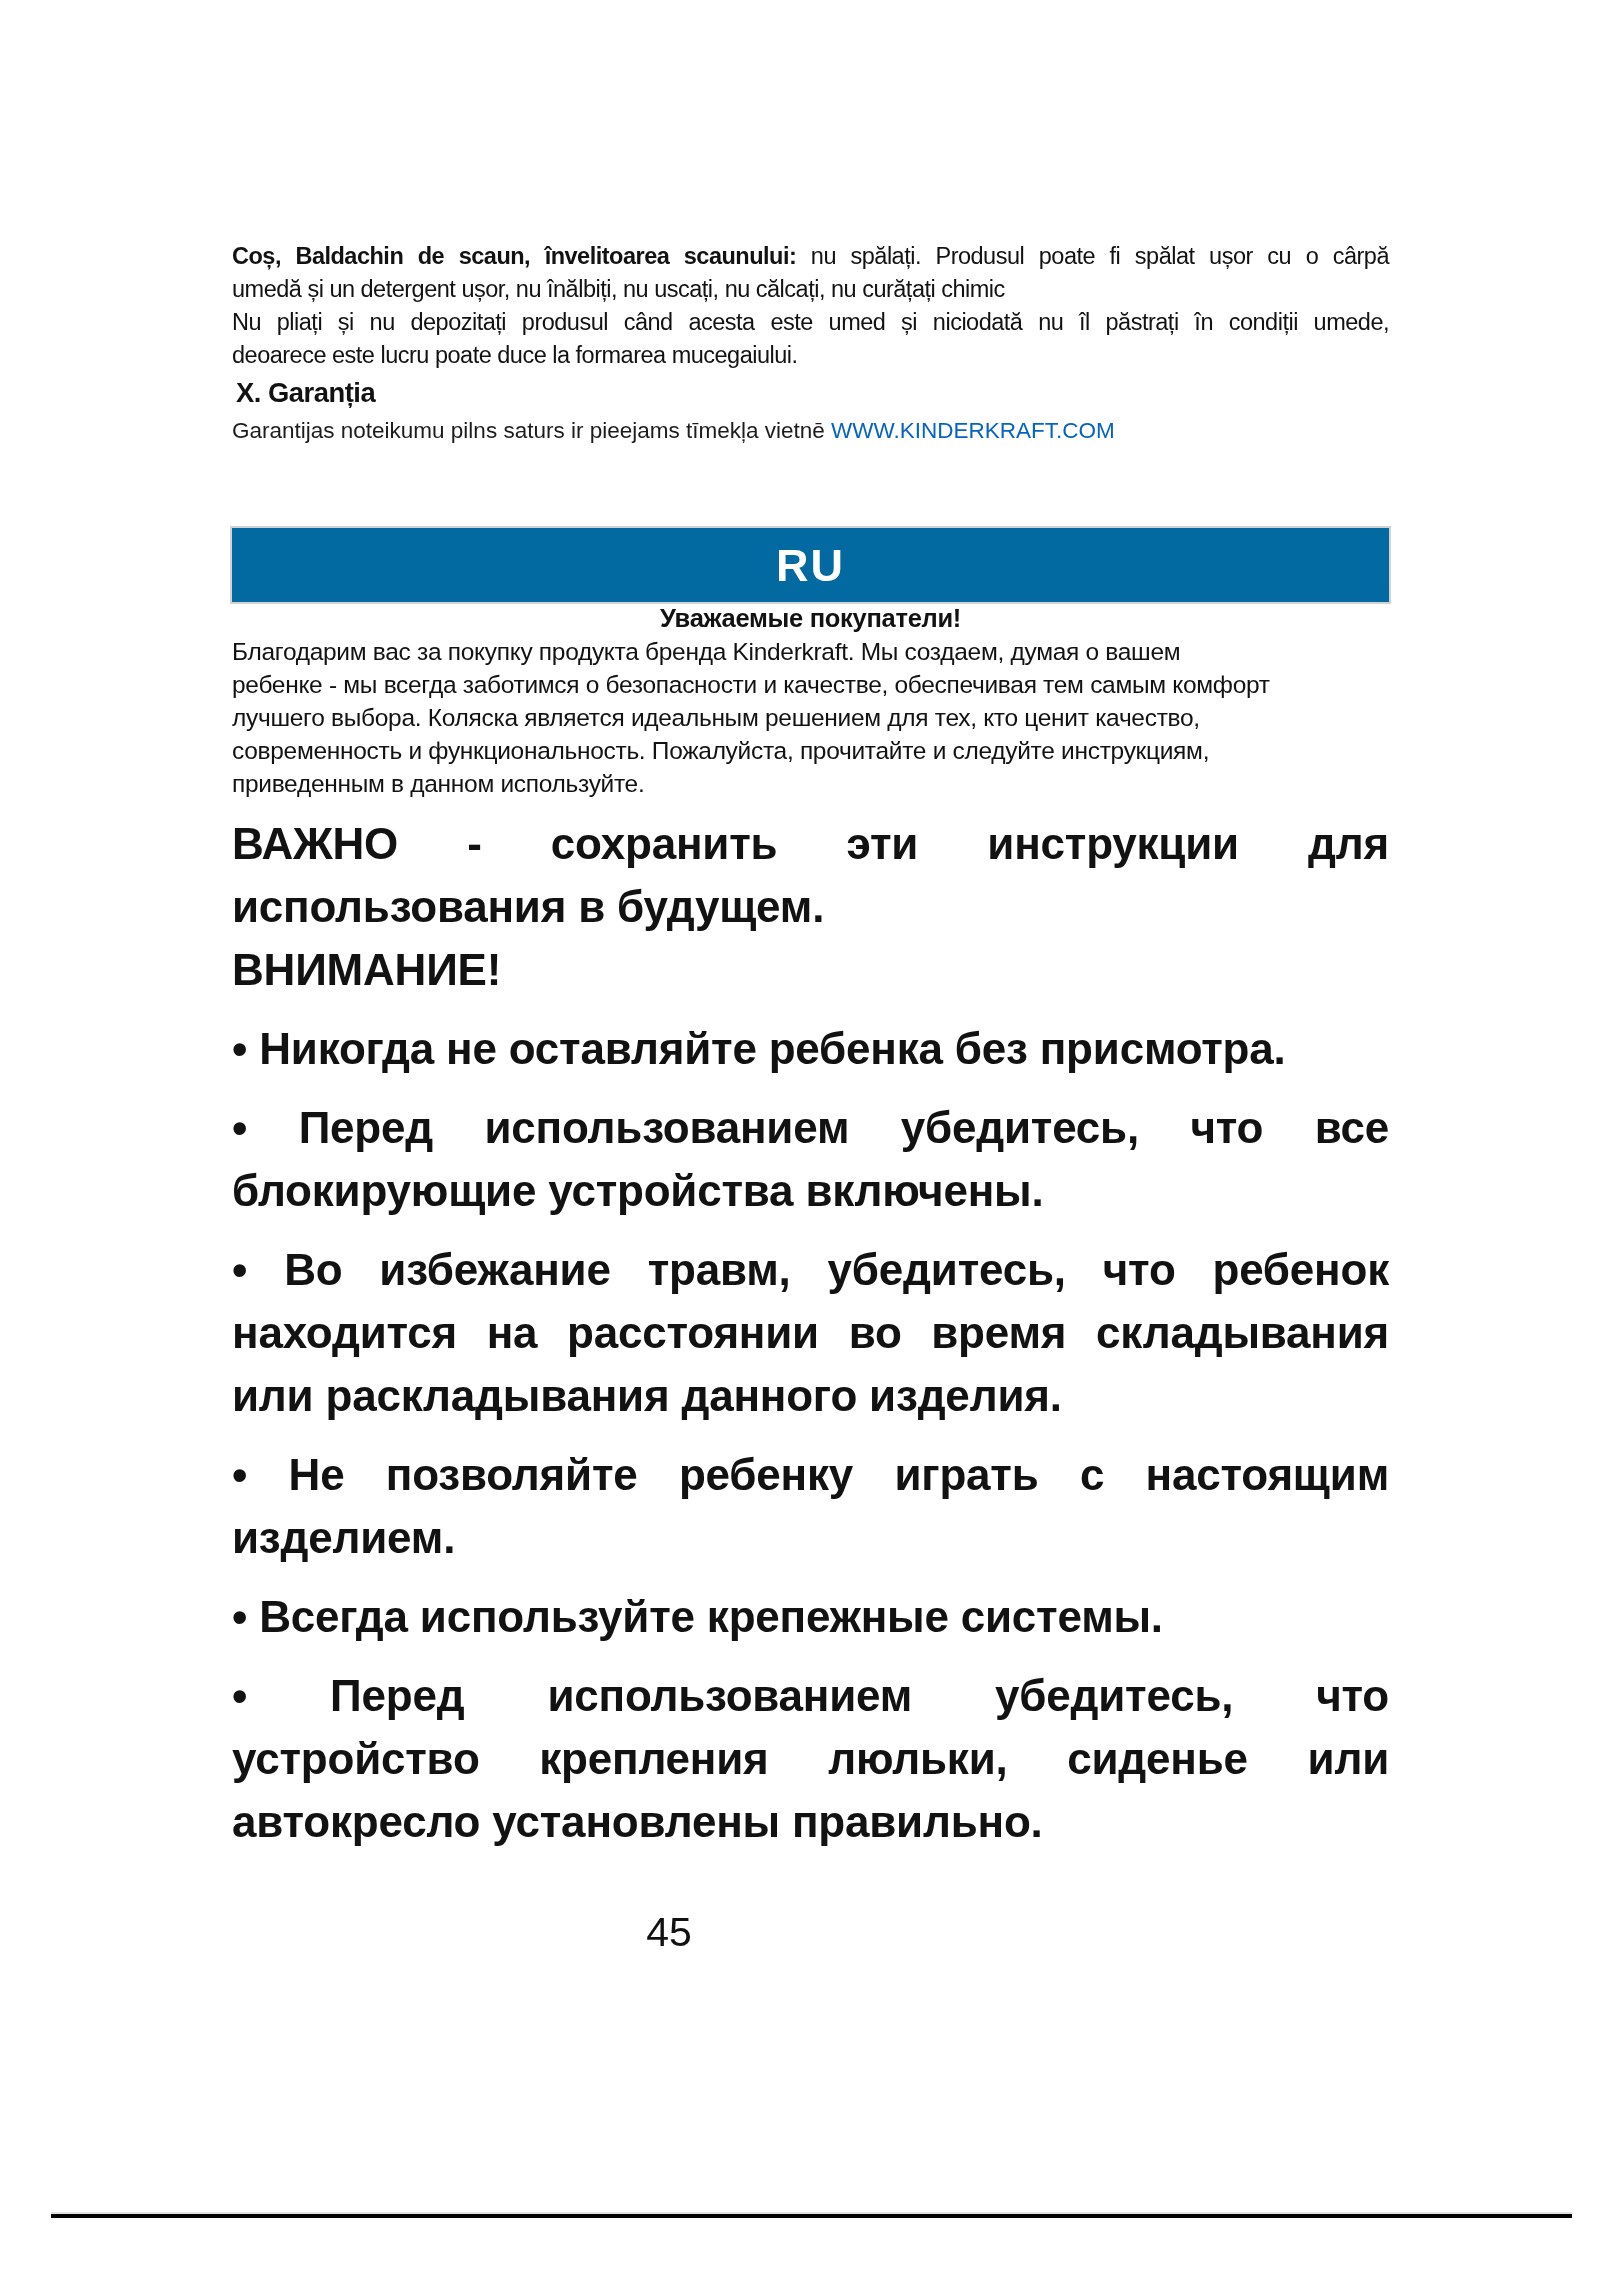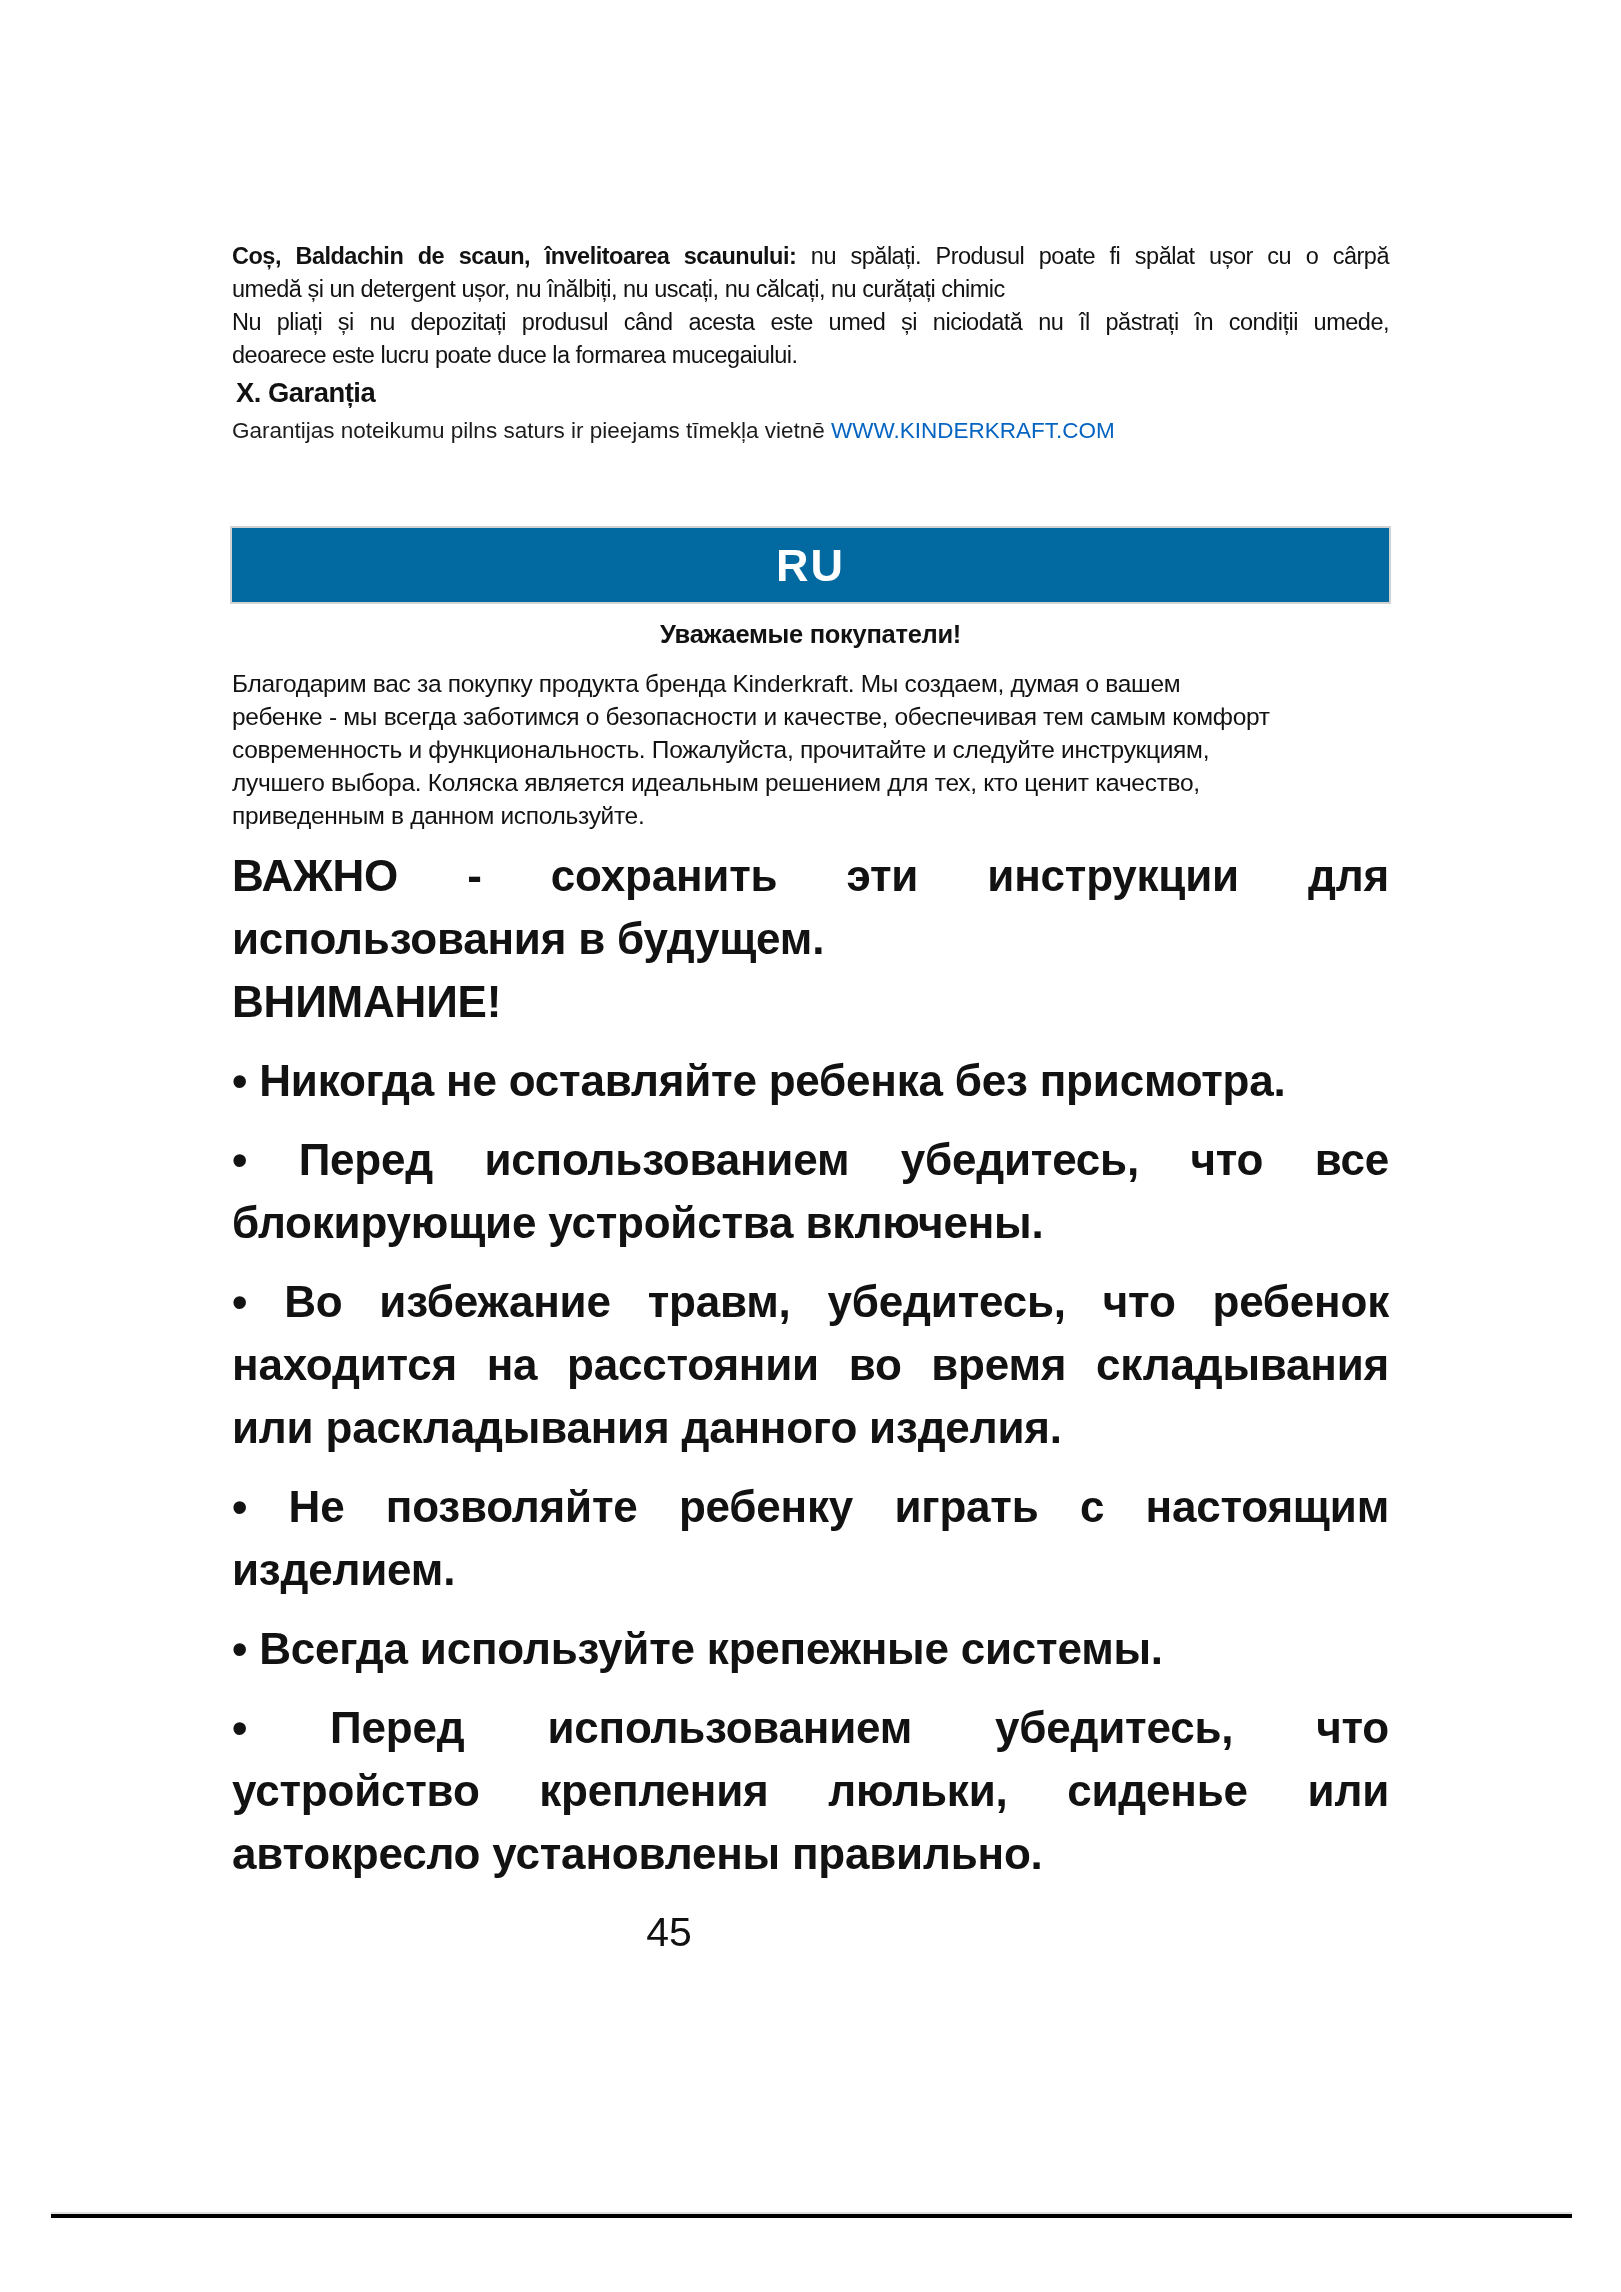--- a/index.html
+++ b/index.html
@@ -36,21 +36,21 @@
   }
   .banner-label {
     color: #ffffff;
     font-size: 45px;
     font-weight: bold;
     letter-spacing: 2px;
     line-height: 1;
   }
 
   
-  .greeting { font-size: 25.5px; line-height: 33px; margin: 16px; text-align: center; font-weight: bold; letter-spacing: -0.3px; }
+  .greeting { font-size: 25.5px; line-height: 33px; margin: 0; text-align: center; font-weight: bold; letter-spacing: -0.3px; }
   .ru-intro { font-size: 24.5px; line-height: 33px; letter-spacing: -0.3px; }
   .big-text { font-size: 44px; font-weight: bold; line-height: 63px; letter-spacing: -0.2px; }
   .heading-important { margin-top: 11.8px; }
   .warning-item { margin-top: 16px; }
 
   .page-number {
     position: absolute;
     left: 0; top: 1908px;
     width: 1338px;
     text-align: center;
@@ -88,22 +88,22 @@
     <div class="banner">
       <span class="banner-label">RU</span>
     </div>
 
     <section>
       <h4 class="greeting">Уважаемые покупатели!</h4>
 
       <div class="ru-intro">
           <div class="line">Благодарим вас за покупку продукта бренда Kinderkraft. Мы создаем, думая о вашем</div>
           <div class="line">ребенке - мы всегда заботимся о безопасности и качестве, обеспечивая тем самым комфорт</div>
+          <div class="line">лучшего выбора. Коляска является идеальным решением для тех, кто ценит качество,</div>
           <div class="line">современность и функциональность. Пожалуйста, прочитайте и следуйте инструкциям,</div>
-          <div class="line">лучшего выбора. Коляска является идеальным решением для тех, кто ценит качество,</div>
           <div class="line">приведенным в данном используйте.</div>
         </div>
 
       <div class="big-text heading-important">
           <div class="line j">ВАЖНО - сохранить эти инструкции для</div>
           <div class="line">использования в будущем.</div>
         </div>
 
       <div class="big-text">ВНИМАНИЕ!</div>
 

